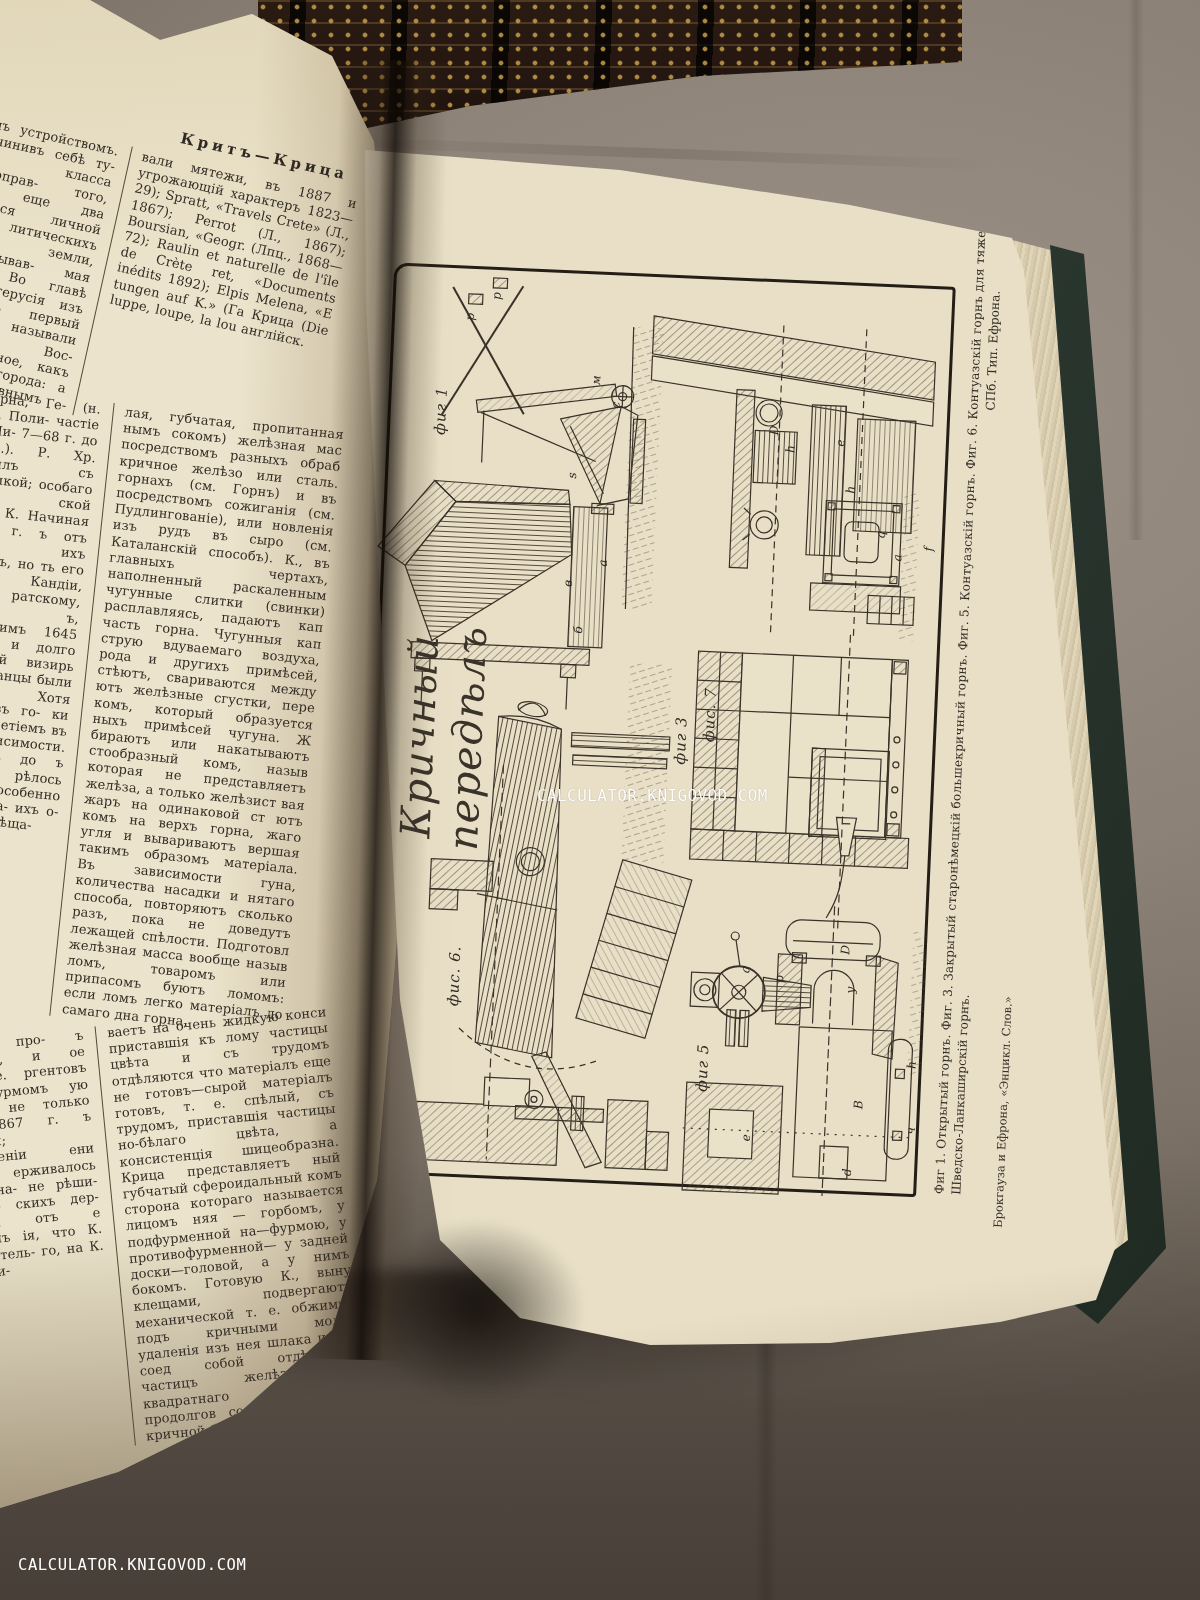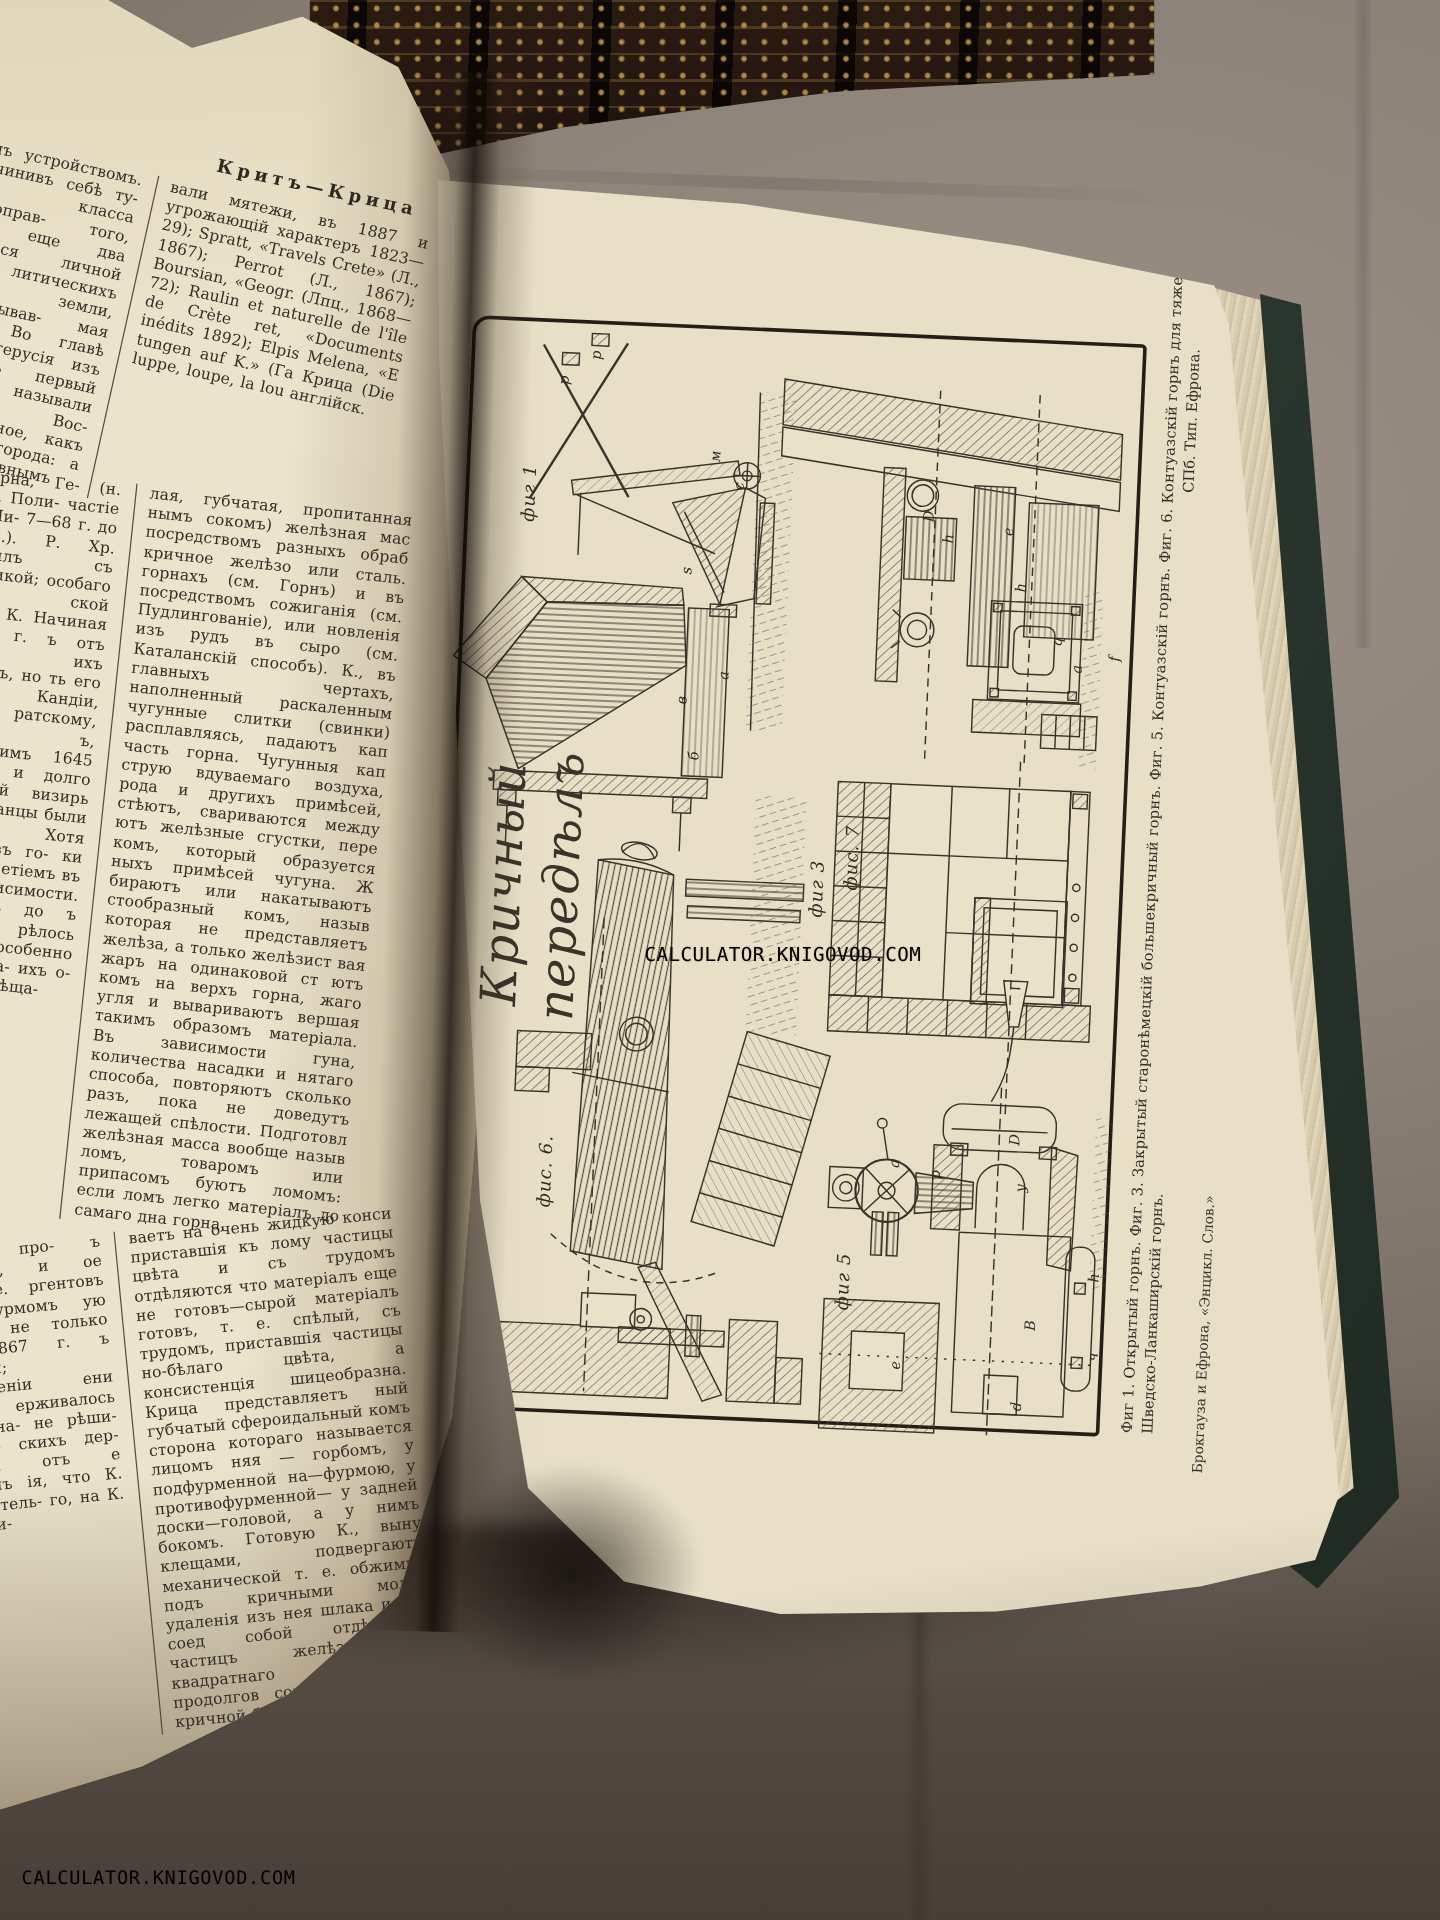--- a/index.html
+++ b/index.html
@@ -81,21 +81,21 @@
   .fl3{left:310px;top:522px;width:82px;height:22px;}
   .fl6{left:94px;top:772px;width:92px;height:24px;}
   .fl5{left:346px;top:848px;width:82px;height:24px;}
   .caption{left:590px;top:923px;width:905px;height:48px;color:#332c24;}
   .cap1{font-size:12.2px;text-align:center;letter-spacing:.2px;white-space:nowrap;}
   .cap2row{display:flex;justify-content:space-between;font-size:12.2px;margin-top:3px;}
   .attr{left:650px;top:954px;width:208px;height:20px;font-size:11.5px;color:#3a332a;white-space:nowrap;}
   .letters span{position:absolute;font-style:italic;font-size:12px;color:#2f2a22;
     transform:rotate(-90deg);transform-origin:center;}
   
-  .wm{font-family:"DejaVu Sans Mono",monospace;color:#000000;white-space:nowrap;
+  .wm{font-family:"DejaVu Sans Mono",monospace;color:#ffffff;white-space:nowrap;
       text-shadow:0 0 1px rgba(60,50,40,.4);text-align:right;}
   .wm.center{left:537px;top:786px;font-size:16px;letter-spacing:.4px;}
   .wm.bl{left:18px;top:1556px;font-size:15.5px;letter-spacing:.6px;}
 </style>
 </head>
 <body>
 
 <div class="abs fabric"></div>
 <div class="abs crease v1"></div>
 <div class="abs crease v2"></div>

